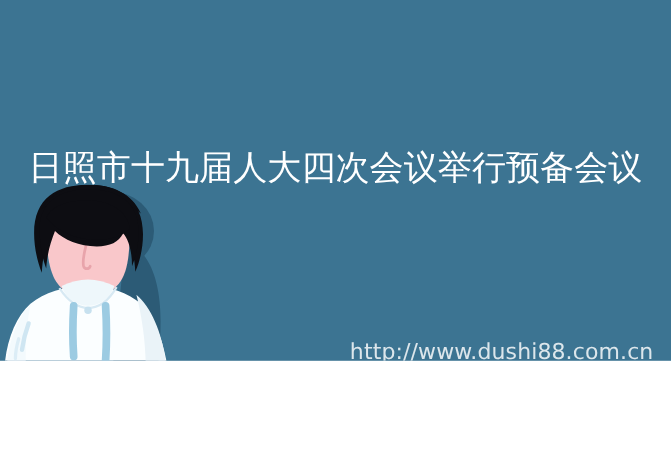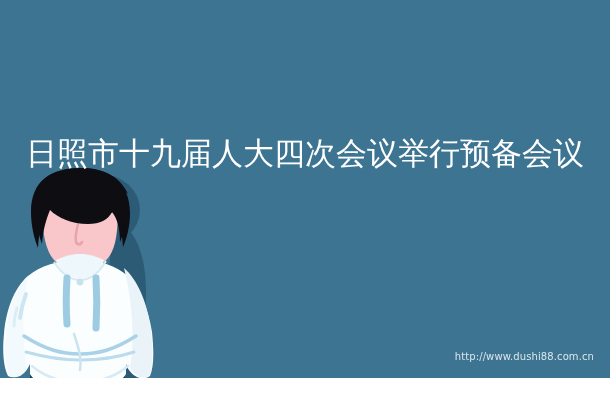--- a/index.html
+++ b/index.html
@@ -3,21 +3,21 @@
 <meta charset="utf-8">
 <style>
   html, body {
     margin: 0;
     padding: 0;
     background: #ffffff;
   }
   #stage {
     position: relative;
     width: 610px;
-    height: 378px;
+    height: 328px;
     overflow: hidden;
     background: #3c7492;
     font-family: "Liberation Sans", "DejaVu Sans", sans-serif;
   }
   #bg {
     position: absolute;
     inset: 0;
     background: #3c7492;
   }
   #headline {
@@ -30,24 +30,24 @@
     font-family: "DejaVu Sans", "Liberation Sans", sans-serif;
     font-size: 31px;
     line-height: 46px;
     letter-spacing: 0px;
     white-space: nowrap;
     font-weight: 400;
   }
   #watermark {
     position: absolute;
     right: 16px;
-    bottom: 12px;
+    bottom: 0;
     color: rgba(255, 255, 255, 0.82);
     font-family: "DejaVu Sans", "Liberation Sans", sans-serif;
-    font-size: 10px;
+    font-size: 20px;
     line-height: 18px;
     letter-spacing: 0.1px;
     white-space: nowrap;
     margin-left: 42px;
   }
   #figure {
     position: absolute;
     left: -4px;
     top: 168px;
     width: 200px;

